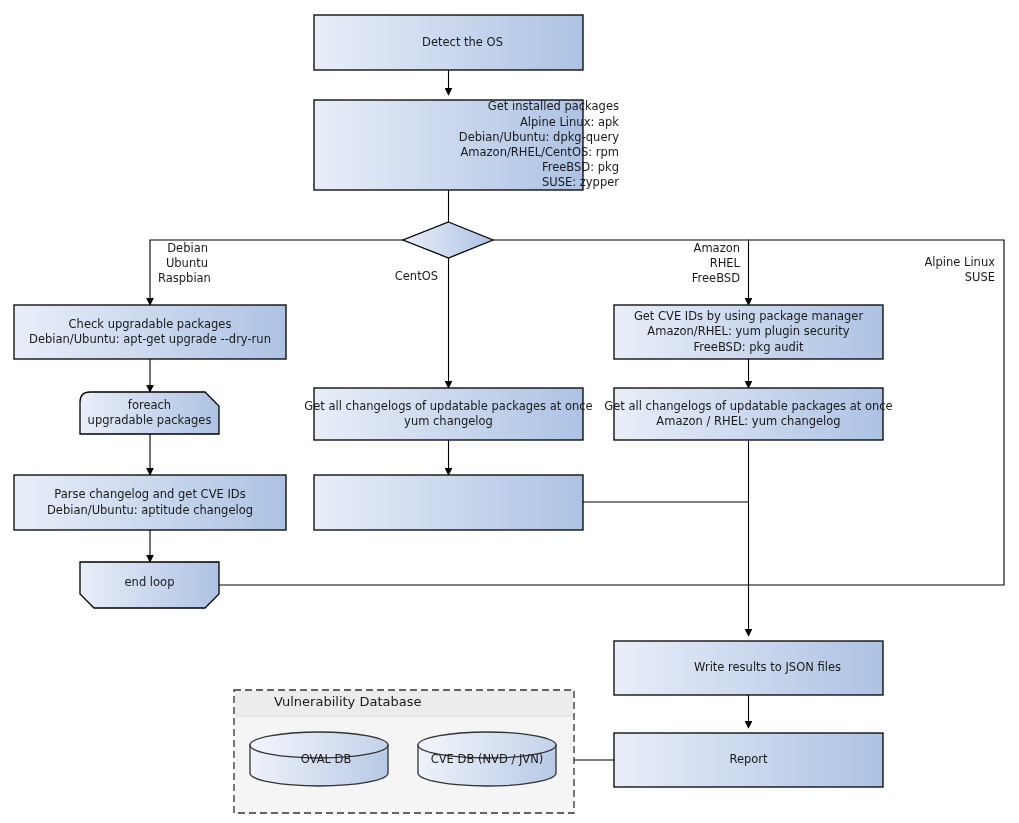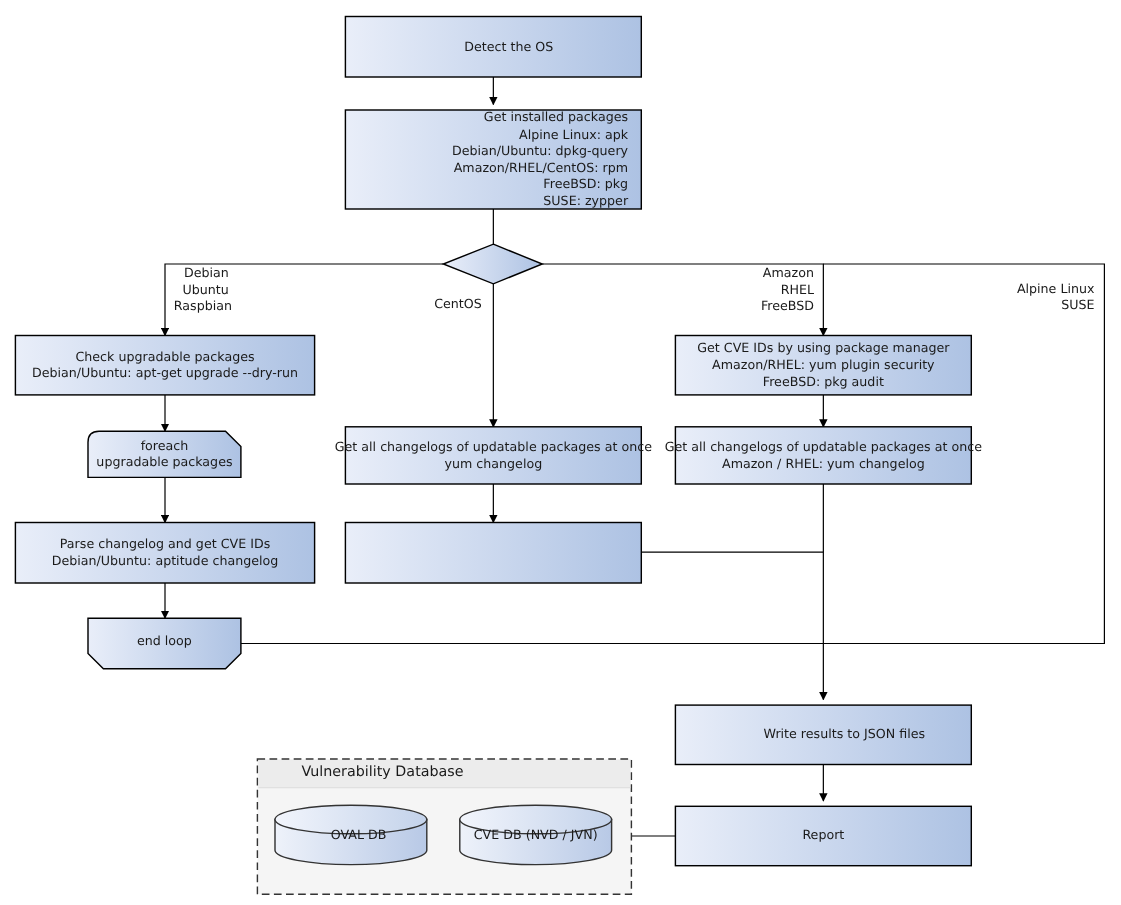--- a/index.html
+++ b/index.html
@@ -34,21 +34,21 @@
     display: flex;
     flex-direction: column;
     justify-content: center;
     font-size: 11.5px;
     color: #1a1a1a;
     line-height: 1.32;
     white-space: nowrap;
     pointer-events: none;
   }
   .node-label.center { align-items: center; text-align: center; }
-  .node-label.right  { align-items: flex-end; text-align: center; }
+  .node-label.right  { align-items: flex-end; text-align: center; margin-left: 48px; }
 
   .edge-label {
     position: absolute;
     font-size: 11.5px;
     color: #1a1a1a;
     line-height: 1.32;
     white-space: nowrap;
     text-align: right;
   }
   .panel-title {

